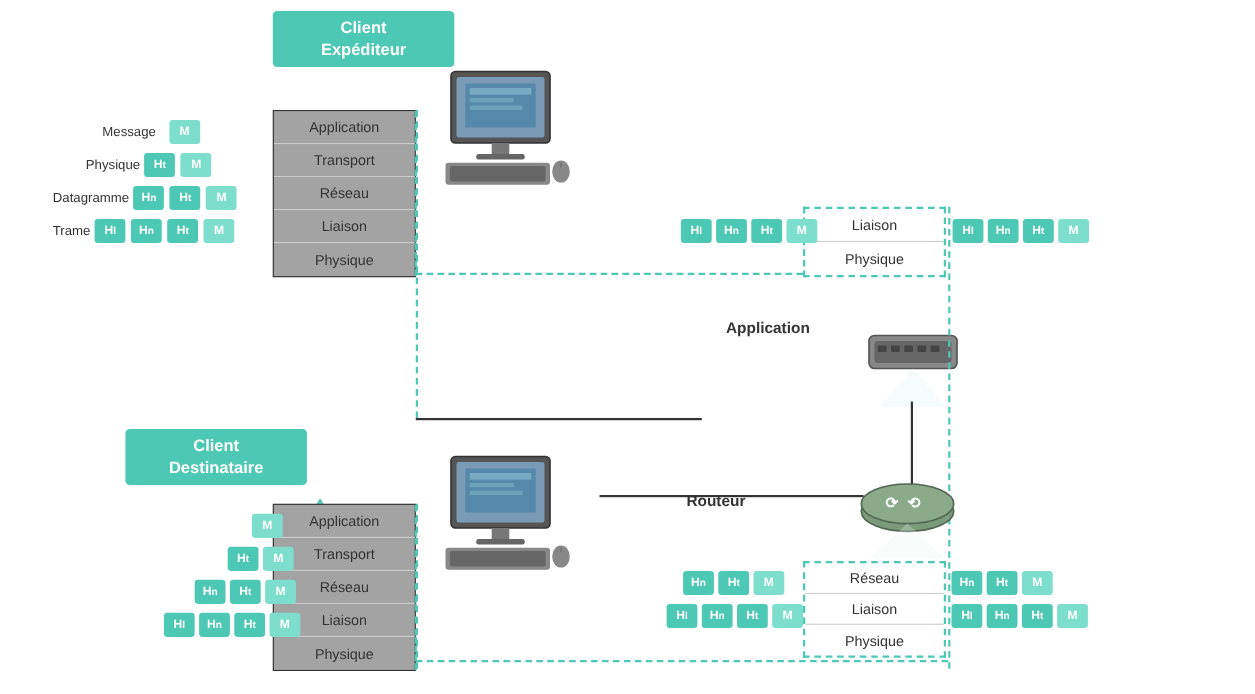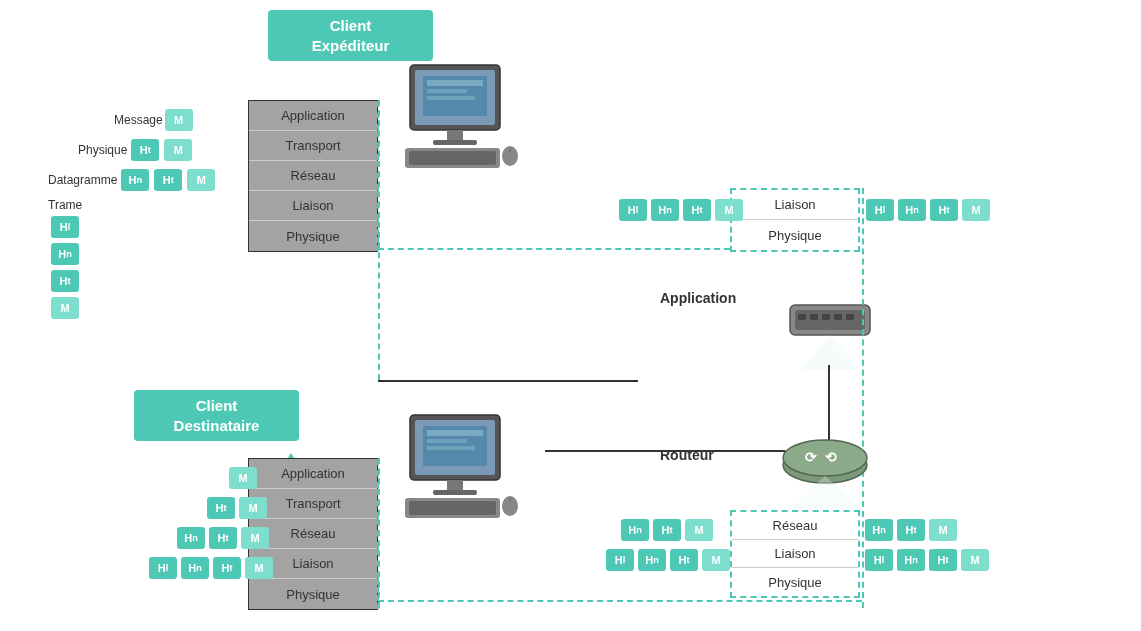--- a/index.html
+++ b/index.html
@@ -65,21 +65,20 @@
     
     .client-header {
       background: #4dc8b4;
       color: #fff;
       font-size: 15px;
       font-weight: bold;
       text-align: center;
       padding: 6px 10px;
       border-radius: 4px;
       line-height: 1.3;
-      margin-left: 20px;
     }
 
     
     .label-text {
       color: #333;
       font-size: 12px;
     }
 
     
     .abs { position: absolute; }
@@ -130,39 +129,39 @@
 <div class="abs" style="left:248px; top:100px; width:130px;">
   <div class="stack-box">
     <div class="stack-row dashed-right">Application</div>
     <div class="stack-row dashed-right">Transport</div>
     <div class="stack-row dashed-right">Réseau</div>
     <div class="stack-row dashed-right">Liaison</div>
     <div class="stack-row dashed-right">Physique</div>
   </div>
 </div>
 
-<div class="abs" style="left:114px; top:108px; display:flex; align-items:center; gap:1px;">
+<div class="abs" style="left:93px; top:108px; display:flex; align-items:center; gap:11px;">
   <span class="label-text">Message</span>
   <span class="badge light">M</span>
 </div>
 
 <div class="abs" style="left:78px; top:138px; display:flex; align-items:center; gap:3px;">
   <span class="label-text">Physique</span>
   <span class="badge">H<sub>t</sub></span>
   <span class="badge light">M</span>
 </div>
 
 <div class="abs" style="left:48px; top:168px; display:flex; align-items:center; gap:3px;">
   <span class="label-text">Datagramme</span>
   <span class="badge">H<sub>n</sub></span>
   <span class="badge">H<sub>t</sub></span>
   <span class="badge light">M</span>
 </div>
 
-<div class="abs" style="left:48px; top:198px; display:flex; align-items:center; gap:3px;flex-direction:column;">
+<div class="abs" style="left:48px; top:198px; display:flex; align-items:center; gap:3px;">
   <span class="label-text">Trame</span>
   <span class="badge">H<sub>l</sub></span>
   <span class="badge">H<sub>n</sub></span>
   <span class="badge">H<sub>t</sub></span>
   <span class="badge light">M</span>
 </div>
 
 <div class="computer-icon" style="left:395px; top:60px;">
   <svg width="130" height="130" viewBox="0 0 130 130">
 
@@ -227,21 +226,21 @@
     <polygon points="50,65 20,100 80,100" fill="#e8f8f5" opacity="0.4"></polygon>
   </svg>
 </div>
 
 <div class="line-v abs" style="left:828px; top:365px; height:85px;"></div>
 
 <div class="line-dashed-v abs" style="left:862px; top:188px; height:420px;"></div>
 
 <div class="line-dashed-h abs" style="left:378px; top:248px; width:352px;"></div>
 
-<div class="abs" style="left:660px; top:447px; font-size:14px; font-weight:bold; color:#333;">Routeur</div>
+<div class="abs" style="left:624px; top:447px; font-size:14px; font-weight:bold; color:#333;">Routeur</div>
 
 <div class="device-icon" style="left:770px; top:420px;">
   <svg width="110" height="90" viewBox="0 0 110 90">
 
     <ellipse cx="55" cy="45" rx="42" ry="18" fill="#7a9a7a" stroke="#556655" stroke-width="1.5"></ellipse>
     <ellipse cx="55" cy="38" rx="42" ry="18" fill="#8aaa8a" stroke="#556655" stroke-width="1.5"></ellipse>
 
     <text x="35" y="42" font-size="14" fill="#fff" font-weight="bold">⟳</text>
     <text x="55" y="42" font-size="14" fill="#fff" font-weight="bold">⟲</text>
 

